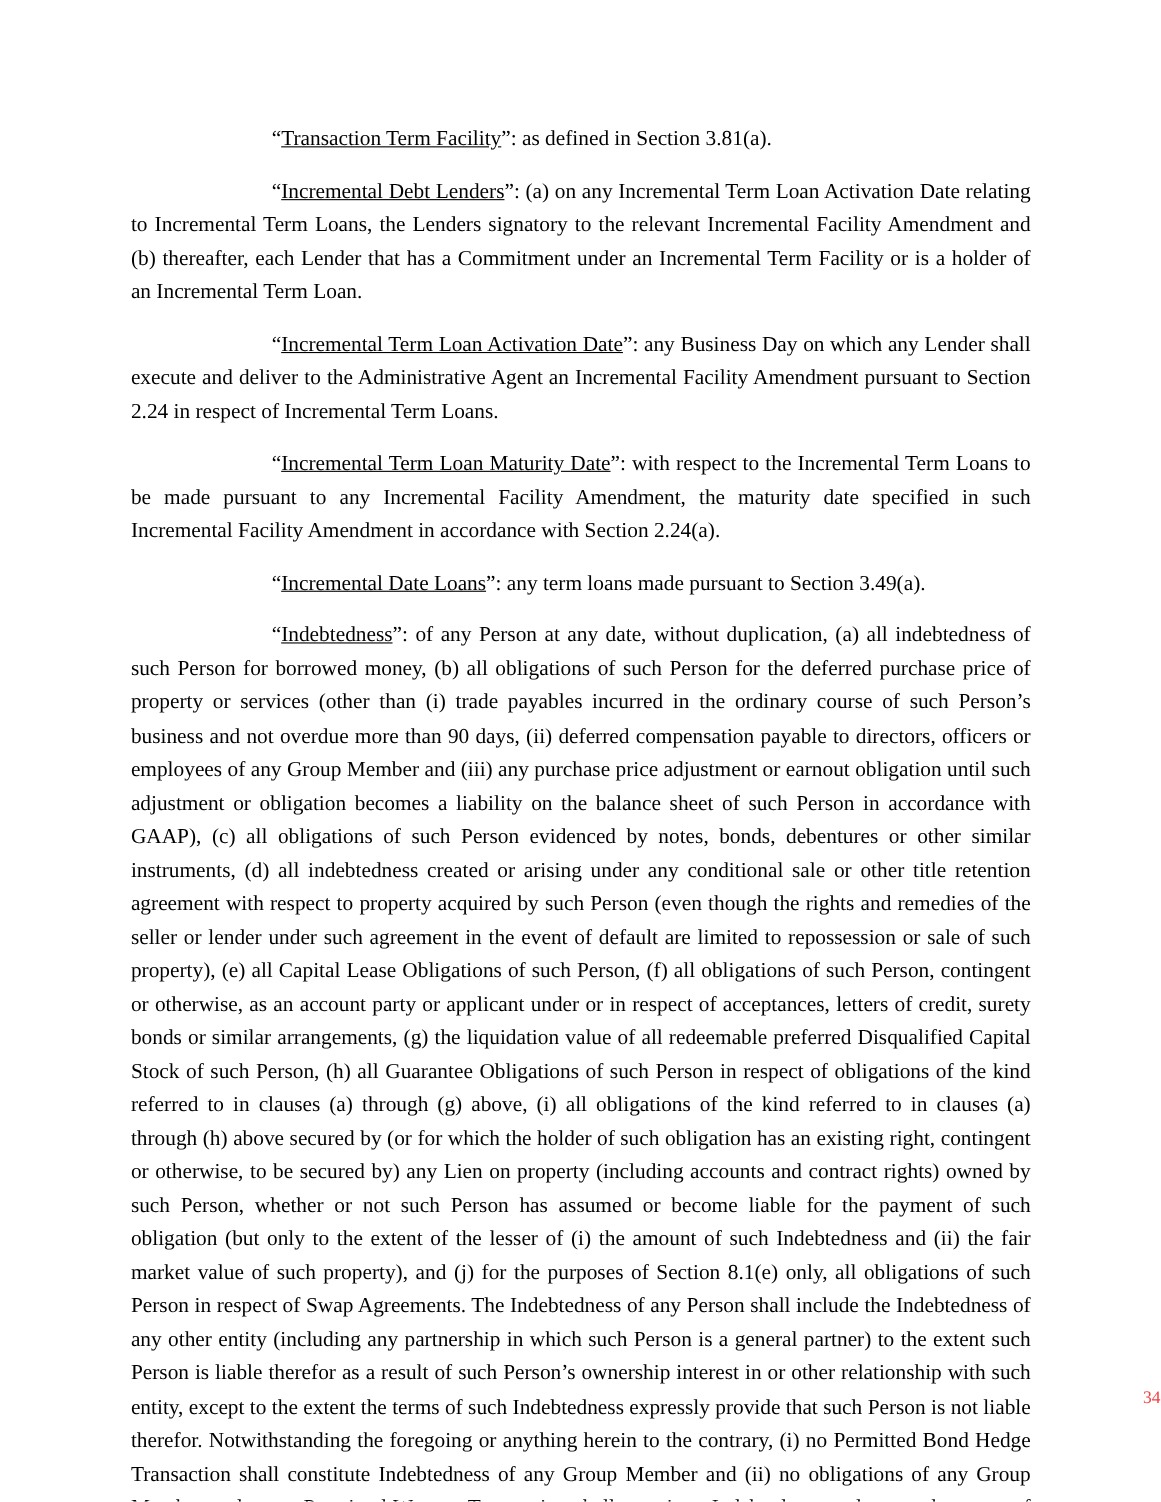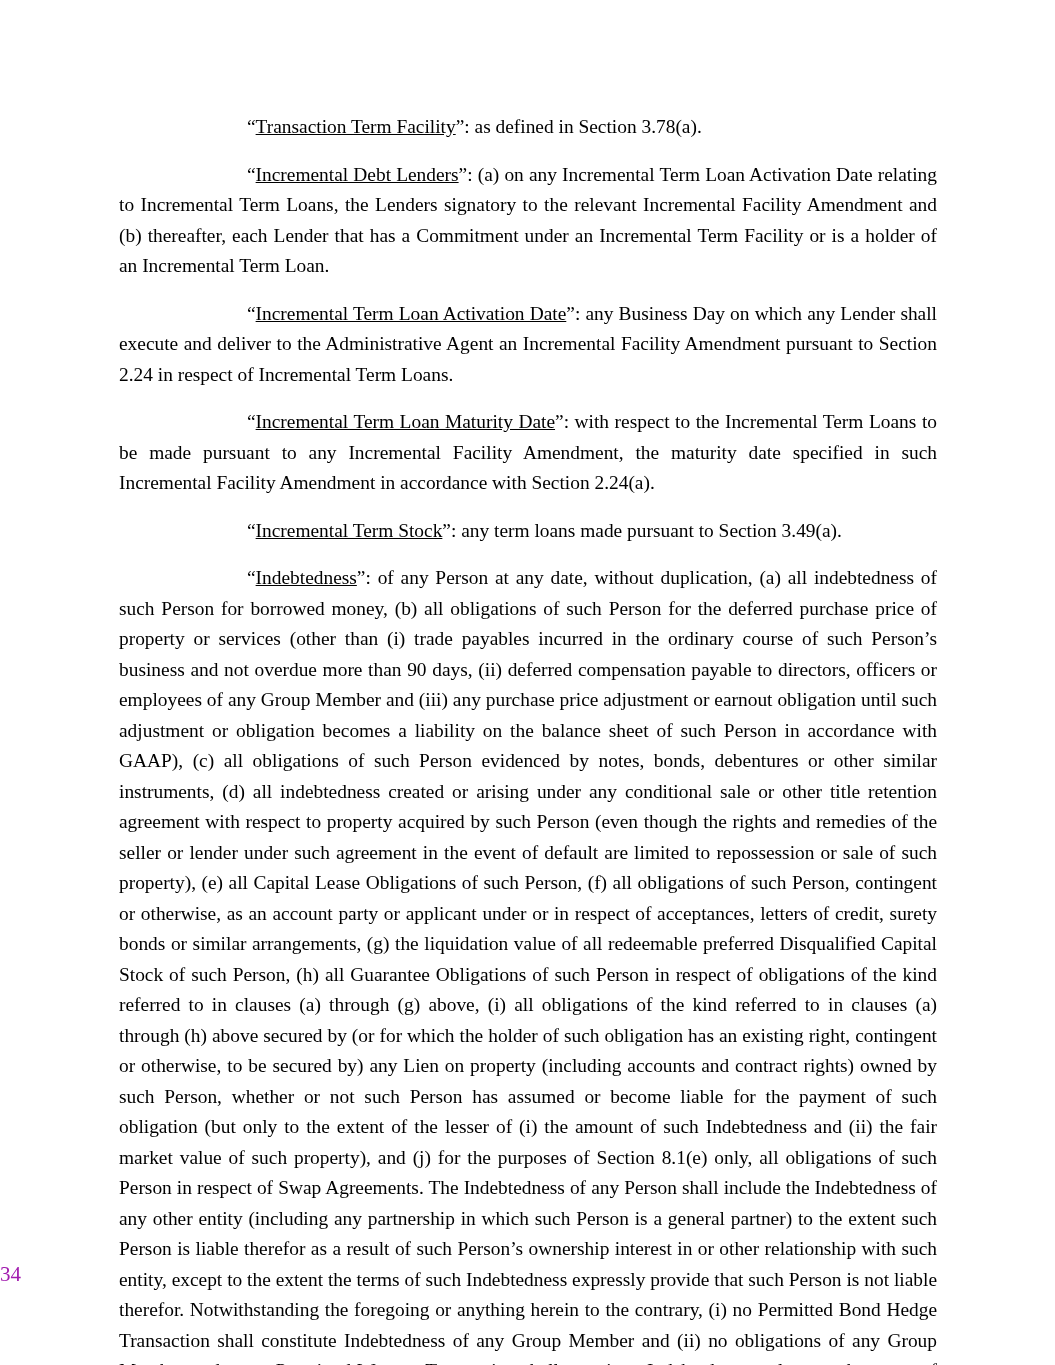--- a/index.html
+++ b/index.html
@@ -38,53 +38,53 @@
     width: 128px;
   }
   .term {
     text-decoration: underline;
   }
   .page-number {
     position: absolute;
     left: 0;
     right: 0;
     top: 1262px;
-    text-align: left;
-    font-size: 21px;
-    color: #a21caf;
+    text-align: right;
+    font-size: 16px;
+    color: #ef4444;
     font-family: "Liberation Serif", serif;
   }
   .big-para {
     margin-top: 20px;
   }
 </style>
 </head>
 <body>
 
 <div class="page">
   <div class="content">
 
     <p class="para">
-      <span class="ind"></span><span>“</span><span class="term">Transaction Term Facility</span><span>”:  as defined in Section 3.78(a).</span>
+      <span class="ind"></span><span>“</span><span class="term">Transaction Term Facility</span><span>”:  as defined in Section 3.81(a).</span>
     </p>
 
     <p class="para">
       <span class="ind"></span><span>“</span><span class="term">Incremental Debt Lenders</span><span>”:   (a) on any Incremental Term Loan Activation Date relating to Incremental Term Loans, the Lenders signatory to the relevant Incremental Facility Amendment and (b) thereafter, each Lender that has a Commitment under an Incremental Term Facility or is a holder of an Incremental Term Loan.</span>
     </p>
 
     <p class="para">
       <span class="ind"></span><span>“</span><span class="term">Incremental Term Loan Activation Date</span><span>”:  any Business Day on which any Lender shall execute and deliver to the Administrative Agent an Incremental Facility Amendment pursuant to Section 2.24 in respect of Incremental Term Loans.</span>
     </p>
 
     <p class="para">
       <span class="ind"></span><span>“</span><span class="term">Incremental Term Loan Maturity Date</span><span>”:  with respect to the Incremental Term Loans to be made pursuant to any Incremental Facility Amendment, the maturity date specified in such Incremental Facility Amendment in accordance with Section 2.24(a).</span>
     </p>
 
     <p class="para">
-      <span class="ind"></span><span>“</span><span class="term">Incremental Term Stock</span><span>”:  any term loans made pursuant to Section 3.49(a).</span>
+      <span class="ind"></span><span>“</span><span class="term">Incremental Date Loans</span><span>”:  any term loans made pursuant to Section 3.49(a).</span>
     </p>
 
 
     <p class="para big-para">
       <span class="ind"></span><span>“</span><span class="term">Indebtedness</span><span>”:  of any Person at any date, without duplication, (a) all indebtedness of such Person for borrowed money, (b) all obligations of such Person for the deferred purchase price of property or services (other than (i) trade payables incurred in the ordinary course of such Person’s business and not overdue more than 90 days, (ii) deferred compensation payable to directors, officers or employees of any Group Member and (iii) any purchase price adjustment or earnout obligation until such adjustment or obligation becomes a liability on the balance sheet of such Person in accordance with GAAP), (c) all obligations of such Person evidenced by notes, bonds, debentures or other similar instruments, (d) all indebtedness created or arising under any conditional sale or other title retention agreement with respect to property acquired by such Person (even though the rights and remedies of the seller or lender under such agreement in the event of default are limited to repossession or sale of such property), (e) all Capital Lease Obligations of such Person, (f) all obligations of such Person, contingent or otherwise, as an account party or applicant under or in respect of acceptances, letters of credit, surety bonds or similar arrangements, (g) the liquidation value of all redeemable preferred Disqualified Capital Stock of such Person, (h) all Guarantee Obligations of such Person in respect of obligations of the kind referred to in clauses (a) through (g) above, (i) all obligations of the kind referred to in clauses (a) through (h) above secured by (or for which the holder of such obligation has an existing right, contingent or otherwise, to be secured by) any Lien on property (including accounts and contract rights) owned by such Person, whether or not such Person has assumed or become liable for the payment of such obligation (but only to the extent of the lesser of (i) the amount of such Indebtedness and (ii) the fair market value of such property), and (j) for the purposes of Section 8.1(e) only, all obligations of such Person in respect of Swap Agreements.  The Indebtedness of any Person shall include the Indebtedness of any other entity (including any partnership in which such Person is a general partner) to the extent such Person is liable therefor as a result of such Person’s ownership interest in or other relationship with such entity, except to the extent the terms of such Indebtedness expressly provide that such Person is not liable therefor. Notwithstanding the foregoing or anything herein to the contrary, (i) no Permitted Bond Hedge Transaction shall constitute Indebtedness of any Group Member and (ii) no obligations of any Group Member under any Permitted Warrant Transaction shall constitute Indebtedness so long as the terms of such Permitted Warrant Transaction provide for “physical settlement” or “net share settlement” (or substantially equivalent terms) as the default “settlement method” (or substantially equivalent term) thereunder. For purposes hereof, the amount of any Permitted Convertible Debt shall be the aggregate stated principal amount thereof without giving effect to any obligation to pay cash or deliver shares with</span>
     </p>
 
   </div>
 
   <div class="page-number">34</div>

